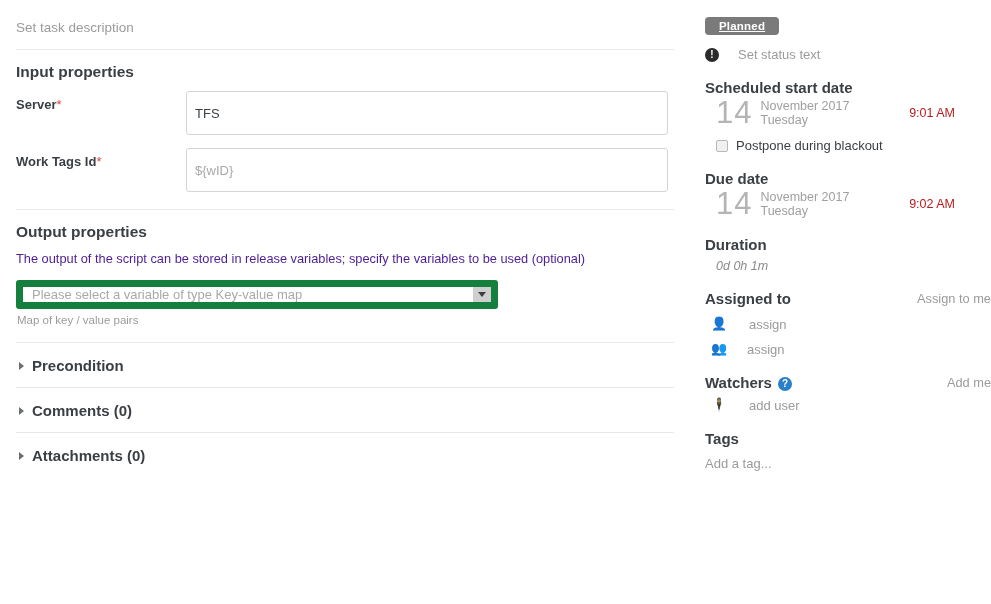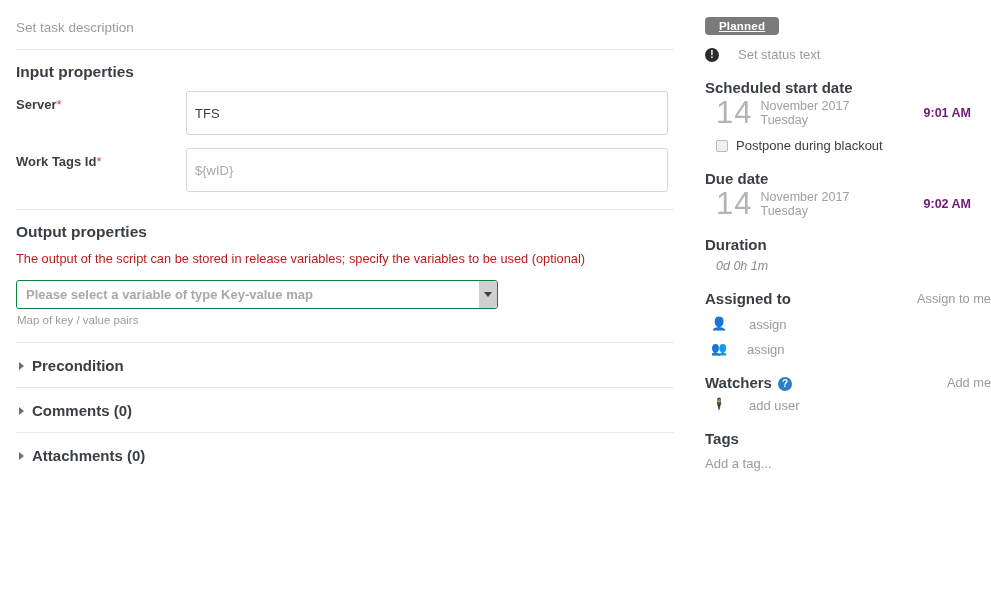--- a/index.html
+++ b/index.html
@@ -33,21 +33,21 @@
     margin: 0;
   }
   .section-title {
     font-size: 15.5px;
     font-weight: bold;
     color: #3a3f44;
     margin: 13px 0 10px 0;
   }
   .section-desc {
     font-size: 12.8px;
-    color: #b91c1c;
+    color: #4c1d95;
     margin: 0 0 14px 0;
   }
   .form-row {
     display: flex;
     align-items: flex-start;
     margin-bottom: 13px;
     min-height: 28px;
   }
   .form-label {
     width: 170px;
@@ -68,27 +68,26 @@
     font-family: "Liberation Sans", sans-serif;
     font-size: 13px;
     color: #3a3f44;
     padding: 0 8px;
     outline: none;
   }
   .inp::placeholder { color: #a9a9a9; }
   .select-box {
     width: 482px;
     height: 29px;
-    border: 1px solid #15803d;
+    border: 7px solid #15803d;
     border-radius: 3px;
     background: #fff;
     display: flex;
     align-items: center;
     overflow: hidden;
-    font-weight: bold;
   }
   .select-text {
     flex: 1;
     font-size: 13px;
     color: #a9a9a9;
     padding: 0 9px;
     white-space: nowrap;
   }
   .select-arrow {
     width: 18px;
@@ -208,23 +207,22 @@
     line-height: 14px;
     flex: 0 0 auto;
   }
   .date-md div {
     font-size: 12.5px;
     color: #a0a0a0;
   }
   .date-time {
     margin-left: auto;
     font-size: 12.5px;
-    color: #701a75;
-    padding-right: 20px;
-    font-weight: bold;
+    color: #b91c1c;
+    padding-right: 36px;
   }
   .check-row {
     display: flex;
     align-items: center;
     margin-top: 10px;
     padding-left: 11px;
   }
   .chk {
     width: 12px; height: 12px;
     border: 1px solid #b9b9b9;

